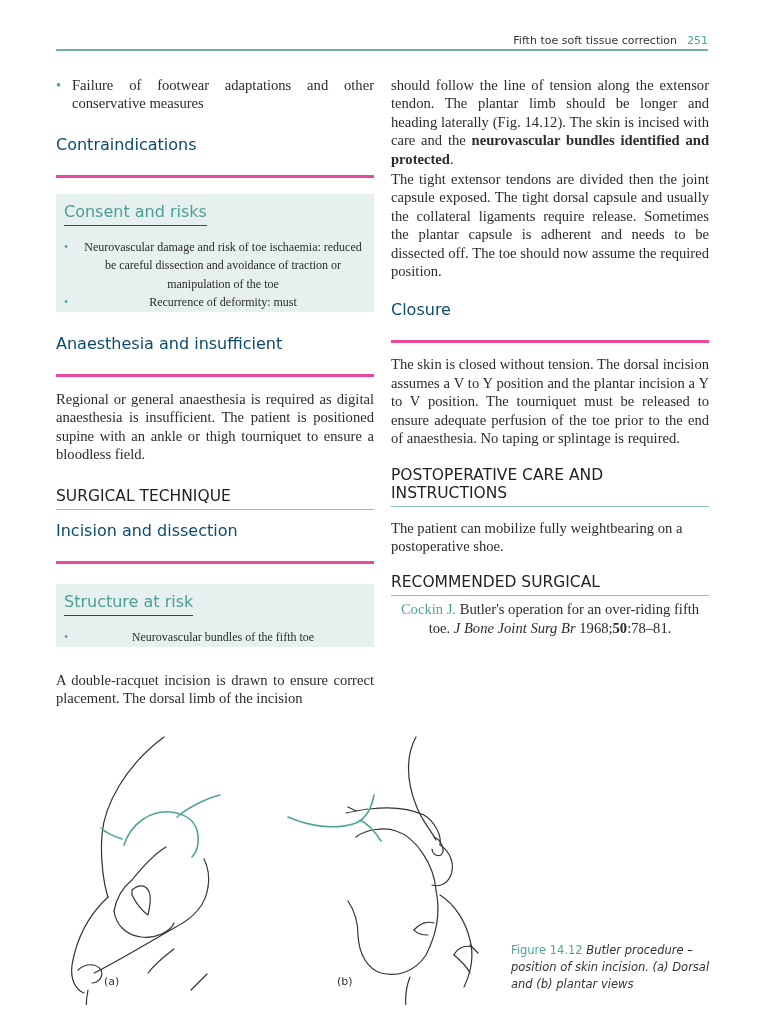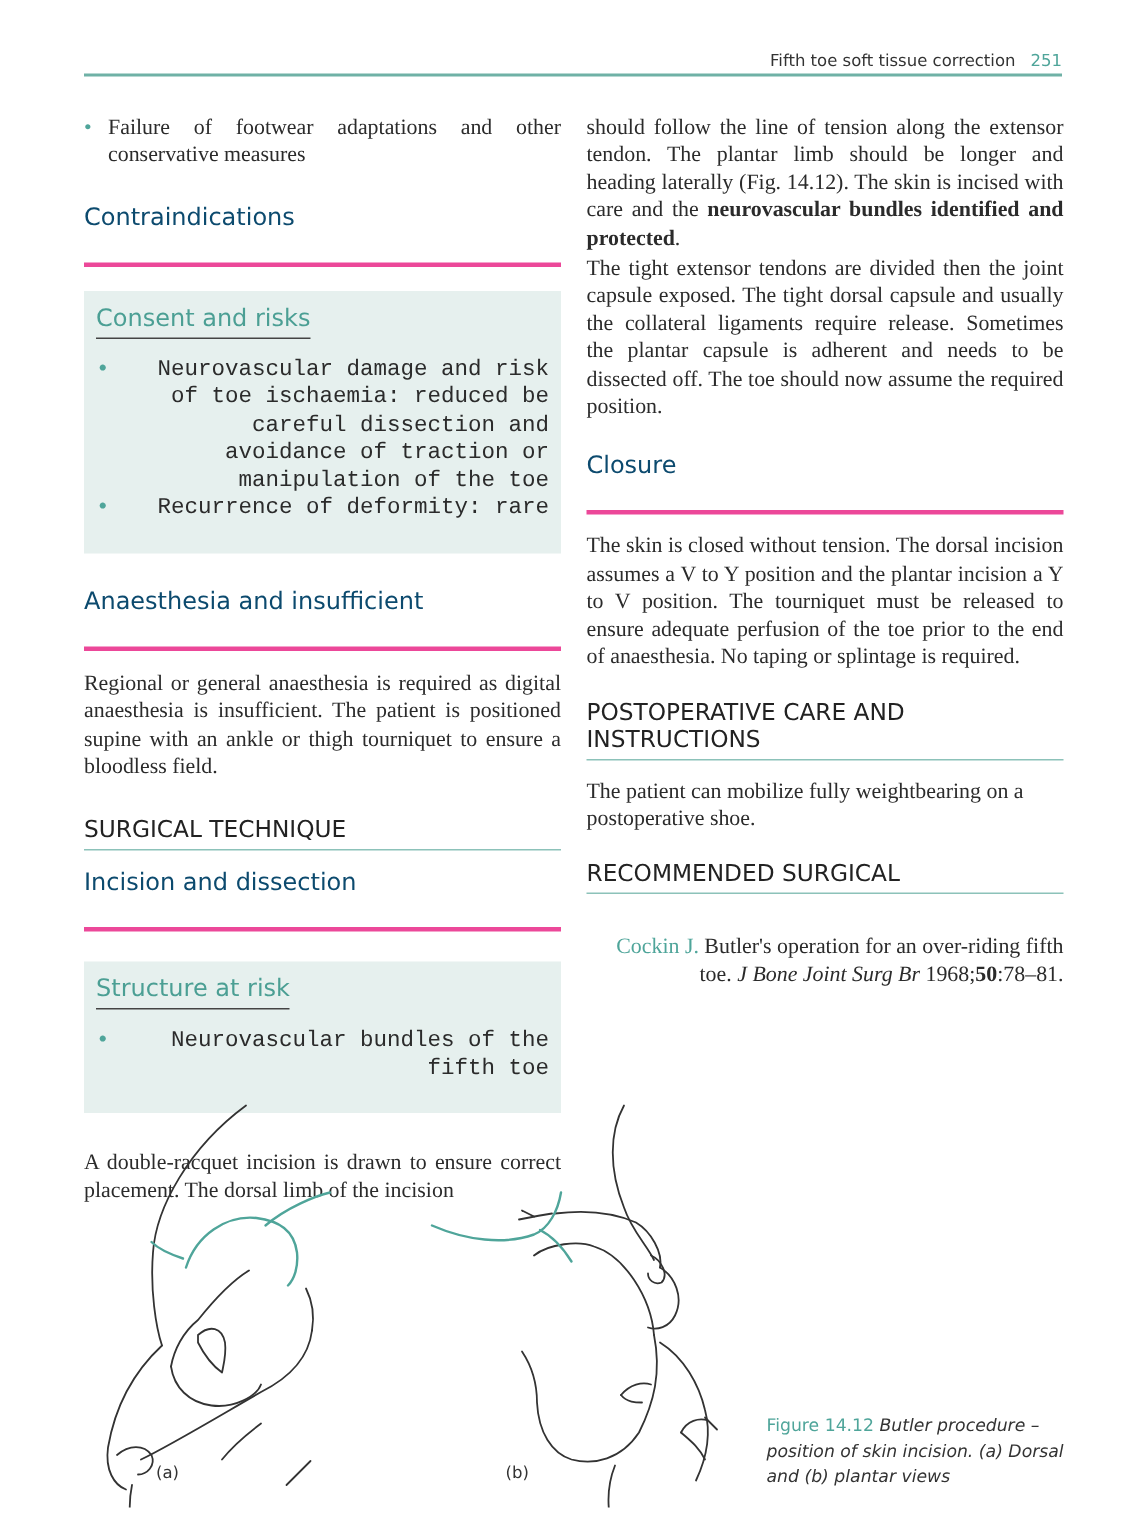--- a/index.html
+++ b/index.html
@@ -21,26 +21,26 @@
   ul.bul li { position: relative; padding-left: 16px; font-size: 14.6px; line-height: 18.4px; text-align: justify; }
   ul.bul li::before { content: "\2022"; color: #4fa59a; position: absolute; left: 0; top: 0; }
   h3.sub {
     margin: 0; font-family: "DejaVu Sans", sans-serif; font-weight: normal; color: #0c4a6e;
     font-size: 16px; line-height: 20px; padding-bottom: 20px; border-bottom: 3px solid #ec4899;
   }
   h2.main {
     margin: 0; font-family: "DejaVu Sans", sans-serif; font-weight: normal; color: #222;
     font-size: 15.5px; line-height: 18px; padding-bottom: 4px; border-bottom: 1px solid #8cc2b9;
   }
-  .box { background: #e6f0ee; padding: 8px 8px 20px 8px; }
+  .box { background: #e6f0ee; padding: 8px 8px 0 8px; }
   .box h4 {
     margin: 0 0 12px 0; display: inline-block; font-family: "DejaVu Sans", sans-serif; font-weight: normal;
     color: #4b9f94; font-size: 16px; line-height: 20px; padding-bottom: 3px; border-bottom: 1px solid #444;
   }
-  .box ul.bul li { font-family: Liberation Mono, monospace; font-size: 15px; line-height: 18.5px; text-align: right; }
+  .box ul.bul li { font-family: Liberation Serif, serif; font-size: 12px; line-height: 18.5px; text-align: center; }
   b { font-weight: bold; }
   .ref-author { color: #4fa59a; }
   .figure { position: absolute; left: 56px; top: 725px; width: 660px; height: 280px; }
   .fig-label { position: absolute; font-family: "DejaVu Sans", sans-serif; font-size: 11px; color: #333; }
   .caption {
     position: absolute; left: 511px; top: 942px; width: 210px;
     font-family: "DejaVu Sans", sans-serif; font-size: 11.5px; line-height: 17px; color: #333; font-style: italic;
   }
   .caption .fig-num { color: #4fa59a; font-style: normal; }
 </style>
@@ -54,21 +54,21 @@
 <div class="col col-left">
   <ul class="bul">
     <li>Failure of footwear adaptations and other conservative measures</li>
   </ul>
   <h3 class="sub" style="margin-top:22px">Contraindications</h3>
 
   <div class="box" style="margin-top:16px">
     <h4>Consent and risks</h4>
     <ul class="bul">
       <li>Neurovascular damage and risk of toe ischaemia: reduced be careful dissection and avoidance of traction or manipulation of the toe</li>
-      <li>Recurrence of deformity: rare</li>
+      <li>Recurrence of deformity: must</li>
     </ul>
   </div>
 
   <h3 class="sub" style="margin-top:22px">Anaesthesia and insufficient</h3>
   <p class="body" style="margin-top:13px">Regional or general anaesthesia is required as digital anaesthesia is insufficient. The patient is positioned supine with an ankle or thigh tourniquet to ensure a bloodless field.</p>
 
   <h2 class="main" style="margin-top:24px">SURGICAL TECHNIQUE</h2>
   <h3 class="sub" style="margin-top:11px">Incision and dissection</h3>
 
   <div class="box" style="margin-top:20px">
@@ -86,21 +86,21 @@
 
   <p class="body" style="margin-top:2px">The tight extensor tendons are divided then the joint capsule exposed. The tight dorsal capsule and usually the collateral ligaments require release. Sometimes the plantar capsule is adherent and needs to be dissected off. The toe should now assume the required position.</p>
 
   <h3 class="sub" style="margin-top:20px">Closure</h3>
   <p class="body" style="margin-top:12px">The skin is closed without tension. The dorsal incision assumes a V to Y position and the plantar incision a Y to V position. The tourniquet must be released to ensure adequate perfusion of the toe prior to the end of anaesthesia. No taping or splintage is required.</p>
 
   <h2 class="main" style="margin-top:18px">POSTOPERATIVE CARE AND INSTRUCTIONS</h2>
   <p class="body" style="margin-top:12px; text-align:left">The patient can mobilize fully weightbearing on a postoperative shoe.</p>
 
   <h2 class="main" style="margin-top:18px">RECOMMENDED SURGICAL</h2>
-  <p class="body" style="margin-top:26px; text-align:right"><span class="ref-author">Cockin J.</span><span> Butler's operation for an over-riding fifth toe. </span><i>J Bone Joint Surg Br</i><span> 1968;</span><b>50</b><span>:78–81.</span></p>
+  <p class="body" style="margin-top:4px; text-align:center"><span class="ref-author">Cockin J.</span><span> Butler's operation for an over-riding fifth toe. </span><i>J Bone Joint Surg Br</i><span> 1968;</span><b>50</b><span>:78–81.</span></p>
 </div>
 
 <div class="figure">
   <svg width="660" height="280" viewBox="0 0 660 280" fill="none" stroke-linecap="round" stroke-linejoin="round">
 
     <g stroke="#333" stroke-width="1.2">
       <path d="M108 12 C 70 40, 48 80, 46 110 C 44 135, 48 160, 52 172"></path>
       <path d="M52 172 C 38 185, 22 205, 16 240 C 14 255, 20 265, 28 268"></path>
       <path d="M32 265 C 30 275, 30 285, 32 290"></path>
       <path d="M38 248 C 55 240, 80 225, 118 203 C 140 192, 150 178, 152 162"></path>

